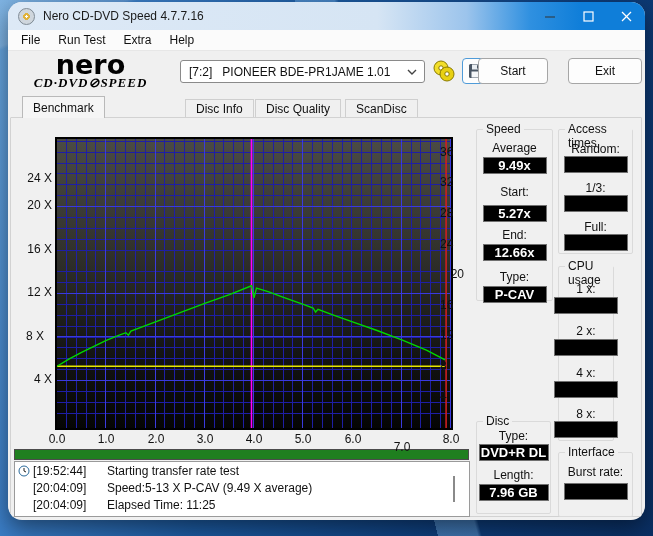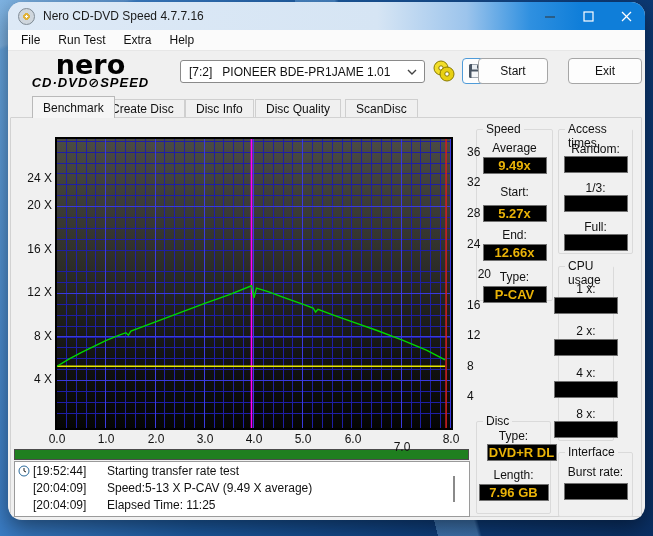--- a/index.html
+++ b/index.html
@@ -28,21 +28,21 @@
   #title-text{margin-left:8px;font-size:12px;color:#1a1a1a;}
   .winbtn{width:38px;height:28px;display:flex;align-items:center;justify-content:center;}
   #win-controls{position:absolute;right:0;top:0;display:flex;}
   
   #menubar{position:absolute;left:0;top:28px;width:637px;height:21px;background:#fbfbfb;
     border-bottom:1px solid #e7e7e7;display:flex;align-items:center;padding-left:4px;box-sizing:border-box;}
   .menu-item{padding:0 9px;color:#111;text-align:right;}
   
   #logo{position:absolute;left:10px;top:52px;width:145px;text-align:center;color:#000;}
   #logo-nero{font-size:27px;font-weight:800;letter-spacing:0;line-height:22px;font-family:"DejaVu Sans",sans-serif;}
-  #logo-sub{font-size:13px;font-weight:700;font-style:italic;letter-spacing:1px;line-height:14px;}
+  #logo-sub{font-size:13px;font-weight:700;font-style:italic;letter-spacing:1px;line-height:14px;font-family:Liberation Serif, serif;}
   #drive-combo{position:absolute;left:172px;top:58px;width:245px;height:23px;background:#fff;
     border:1px solid #8a8a8a;border-radius:3px;display:flex;align-items:center;box-sizing:border-box;}
   #drive-combo span{margin-left:8px;white-space:pre;}
   #combo-chevron{position:absolute;right:7px;top:8px;}
   .toolbtn{position:absolute;top:56px;height:26px;background:#fdfdfd;border:1px solid #a6a6a6;
     border-radius:4px;display:flex;align-items:center;justify-content:center;box-sizing:border-box;}
   #disc-button{left:422px;width:28px;border:none;background:transparent;}
   #save-button{left:454px;width:28px;border:1.5px solid #4f9bd8;}
   #start-button{left:470px;width:70px;}
   #exit-button{left:560px;width:74px;}
@@ -56,28 +56,28 @@
   #plot{position:absolute;left:47px;top:135px;width:394px;height:289px;border:2px solid #000;
     background-image:
       repeating-linear-gradient(to right, transparent 0 48.25px, #3a3ae0 48.25px 49.25px),
       repeating-linear-gradient(to bottom, transparent 0 42.5px, #3a3ae0 42.5px 43.5px),
       repeating-linear-gradient(to right, transparent 0 8.85px, #1e1ea6 8.85px 9.85px),
       repeating-linear-gradient(to bottom, transparent 0 9.875px, #1e1ea6 9.875px 10.875px),
       linear-gradient(#4b4b45 0%,#34342f 35%,#141412 75%,#050505 100%);
     background-position:0 0,0 -19px,0 0,0 -8px,0 0;}
   #chart-svg{position:absolute;left:0;top:0;}
   .tickL{position:absolute;width:34px;text-align:right;left:10px;font-size:12px;color:#111;}
-  .tickR{position:absolute;width:24px;text-align:left;left:459px;font-size:12px;color:#111;}
+  .tickR{position:absolute;width:24px;text-align:left;left:432px;font-size:12px;color:#111;}
   .tickX{position:absolute;width:28px;text-align:center;top:430px;font-size:12px;color:#111;}
   
   .group{position:absolute;border:1px solid #dadada;border-radius:2px;box-sizing:border-box;}
   .group>.gtitle{position:absolute;top:-8px;left:6px;background:#f0f0f0;padding:0 3px;font-size:12px;color:#111;}
   .glabel{position:absolute;width:100%;text-align:center;font-size:12px;color:#111;}
   .vbox{position:absolute;left:50%;transform:translateX(-50%);width:64px;height:17px;background:#000;
-    border:1px solid #707070;color:#eab308;font-weight:700;font-size:13px;display:flex;
+    border:1px solid #707070;color:#ffffff;font-weight:700;font-size:13px;display:flex;
     align-items:center;justify-content:center;box-sizing:border-box;}
   .vbox.wide{width:70px;}
   #speed-group{left:468px;top:127px;width:77px;height:172px;}
   #dae-group{left:468px;top:312px;width:75px;height:97px;}
   #disc-group{left:468px;top:419px;width:75px;height:93px;}
   #access-group{left:550px;top:127px;width:75px;height:125px;}
   #cpu-group{left:550px;top:264px;width:56px;height:175px;}
   #iface-group{left:550px;top:450px;width:75px;height:65px;}
   #accurate-checkbox{position:absolute;left:50%;transform:translateX(-50%);top:76px;width:13px;height:13px;
     background:#fff;border:1px solid #8a8a8a;border-radius:3px;}
@@ -153,22 +153,21 @@
       <rect x="3.5" y="8.5" width="9" height="6" fill="#f5f7f9"></rect>
     </svg>
   </div>
   <div class="toolbtn" id="exit-button">
     <span>Exit</span>
   </div>
   <div class="toolbtn" id="start-button">
     <span>Start</span>
   </div>
 
-  <div class="tab active" style="left:24px;">Benchmark</div>
-  <div class="tab" style="left:92px;">Create Disc</div>
+  <div class="tab active" style="left:14px;">Benchmark</div>
   <div class="tab" style="left:177px;">Disc Info</div>
   <div class="tab" style="left:247px;">Disc Quality</div>
   <div class="tab" style="left:337px;">ScanDisc</div>
 
   <div id="content-panel"></div>
 
   <div id="plot">
     <svg id="chart-svg" width="394" height="289" viewBox="0 0 394 289">
         <line x1="194.5" x2="194.5" y1="0" y2="289" stroke="#ff00ff" stroke-width="1.6"></line>
         <line x1="389.1" x2="389.1" y1="0" y2="289" stroke="#cc2020" stroke-width="1.6"></line>
@@ -187,21 +186,21 @@
     <div class="glabel" style="top:98px;">End:</div>
     <div class="vbox" style="top:114px;">12.66x</div>
     <div class="glabel" style="top:140px;">Type:</div>
     <div class="vbox" style="top:156px;">P-CAV</div>
   </div>
 
 
   <div class="group" id="disc-group">
     <span class="gtitle">Disc</span>
     <div class="glabel" style="top:7px;">Type:</div>
-    <div class="vbox wide" style="top:22px;margin-left:8px;">DVD+R DL</div>
+    <div class="vbox wide" style="top:22px;">DVD+R DL</div>
     <div class="glabel" style="top:46px;">Length:</div>
     <div class="vbox wide" style="top:62px;">7.96 GB</div>
   </div>
 
   <div class="group" id="access-group">
     <span class="gtitle">Access times</span>
     <div class="glabel" style="top:12px;">Random:</div>
     <div class="vbox" style="top:26px;"></div>
     <div class="glabel" style="top:51px;">1/3:</div>
     <div class="vbox" style="top:65px;"></div>
@@ -245,21 +244,21 @@
     </div>
     <div class="logrow">
       <span class="logicon"></span>
       <span class="logtime">[20:04:09]</span>
       <span class="logtext">Elapsed Time: 11:25</span>
     </div>
     <div id="log-scroll-thumb"></div>
   </div>
 
 <div class="tickL" style="top: 370px;">4 X</div>
-    <div class="tickL" style="top: 327px;">8 X</div>
+    <div class="tickL" style="top: 327px; text-align: center;">8 X</div>
     <div class="tickL" style="top: 283px;">12 X</div>
     <div class="tickL" style="top: 240px;">16 X</div>
     <div class="tickL" style="top: 196px;">20 X</div>
     <div class="tickL" style="top: 169px;">24 X</div>
     <div class="tickR" style="top: 387px;">4</div>
     <div class="tickR" style="top: 357px;">8</div>
     <div class="tickR" style="top: 326px;">12</div>
     <div class="tickR" style="top: 296px;">16</div>
     <div class="tickR" style="top: 265px; text-align: right;">20</div>
     <div class="tickR" style="top: 235px;">24</div>

